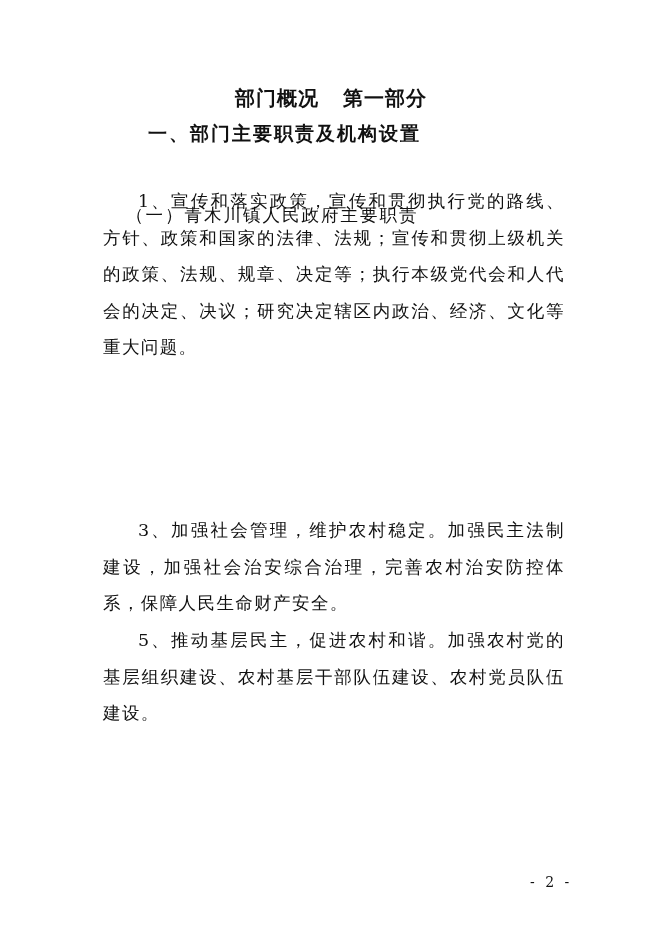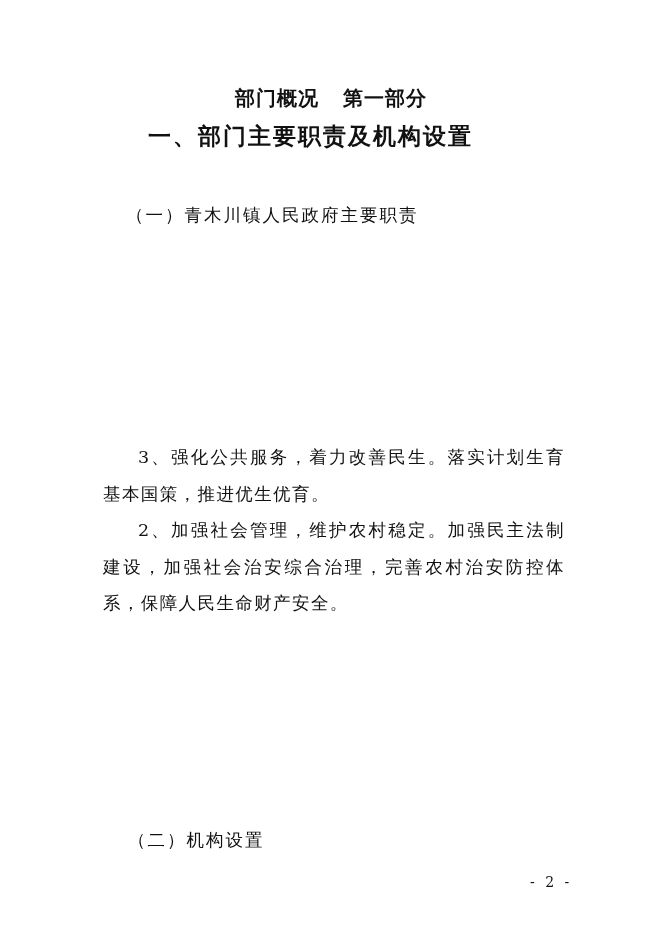--- a/index.html
+++ b/index.html
@@ -1,35 +1,35 @@
 <!DOCTYPE html>
 <html><head>
   <meta charset="utf-8">
   <style>
     html, body { margin: 0; padding: 0; background: #ffffff; }
     body { width: 662px; height: 936px; position: relative; overflow: hidden; color: #111; font-family: "DejaVu Serif", "Liberation Serif", serif; }
     .page { position: absolute; left: 0; top: 0; width: 662px; height: 936px; }
     .title { position: absolute; top: 85px; left: 0; width: 662px; text-align: center; font-family: "DejaVu Sans", sans-serif; font-weight: bold; font-size: 20px; letter-spacing: 1px; word-spacing: 0; }
     .title .gap { display: inline-block; width: 24px; }
-    .h1 { position: absolute; top: 121px; left: 148px; font-family: "DejaVu Sans", sans-serif; font-weight: bold; font-size: 23px; letter-spacing: 2px; }
+    .h1 { position: absolute; top: 121px; left: 148px; font-family: "DejaVu Sans", sans-serif; font-weight: bold; font-size: 19px; letter-spacing: 2px; }
     .h2 { position: absolute; font-size: 17.5px; letter-spacing: 2px; margin-top: 48px; }
     .para { position: absolute; left: 103px; width: 462px; font-size: 17.5px; line-height: 36.5px; letter-spacing: 1.4px; text-align: justify; text-indent: 35px; }
     .pagenum { position: absolute; top: 874px; left: 530px; font-size: 14px; letter-spacing: 3px; }
   </style>
 </head>
 <body>
 
 <div class="page">
   <div class="title">
     <span>部门概况</span><span class="gap"></span><span>第一部分</span>
   </div>
 
   <div class="h1">一、部门主要职责及机构设置</div>
 
   <div class="h2" style="top:155px; left:126px;">（一）青木川镇人民政府主要职责</div>
 
-  <div class="para" style="top:439px;">3、强化公共服务，着力改善民生。落实计划生育基本国策，推进优生优育。</div>
-  <div class="para" style="top:512px;">2、加强社会管理，维护农村稳定。加强民主法制建设，加强社会治安综合治理，完善农村治安防控体系，保障人民生命财产安全。</div>
+  <div class="para" style="top:183px;">1、宣传和落实政策，宣传和贯彻执行党的路线、方针、政策和国家的法律、法规；宣传和贯彻上级机关的政策、法规、规章、决定等；执行本级党代会和人代会的决定、决议；研究决定辖区内政治、经济、文化等重大问题。</div>
+  <div class="para" style="top:512px;">3、加强社会管理，维护农村稳定。加强民主法制建设，加强社会治安综合治理，完善农村治安防控体系，保障人民生命财产安全。</div>
+  <div class="para" style="top:622px;">5、推动基层民主，促进农村和谐。加强农村党的基层组织建设、农村基层干部队伍建设、农村党员队伍建设。</div>
 
-  <div class="h2" style="top:780px; left:128px;">（二）机构设置</div>
 
   <div class="pagenum">- 2 -</div>
 </div>
 
 </body></html>

